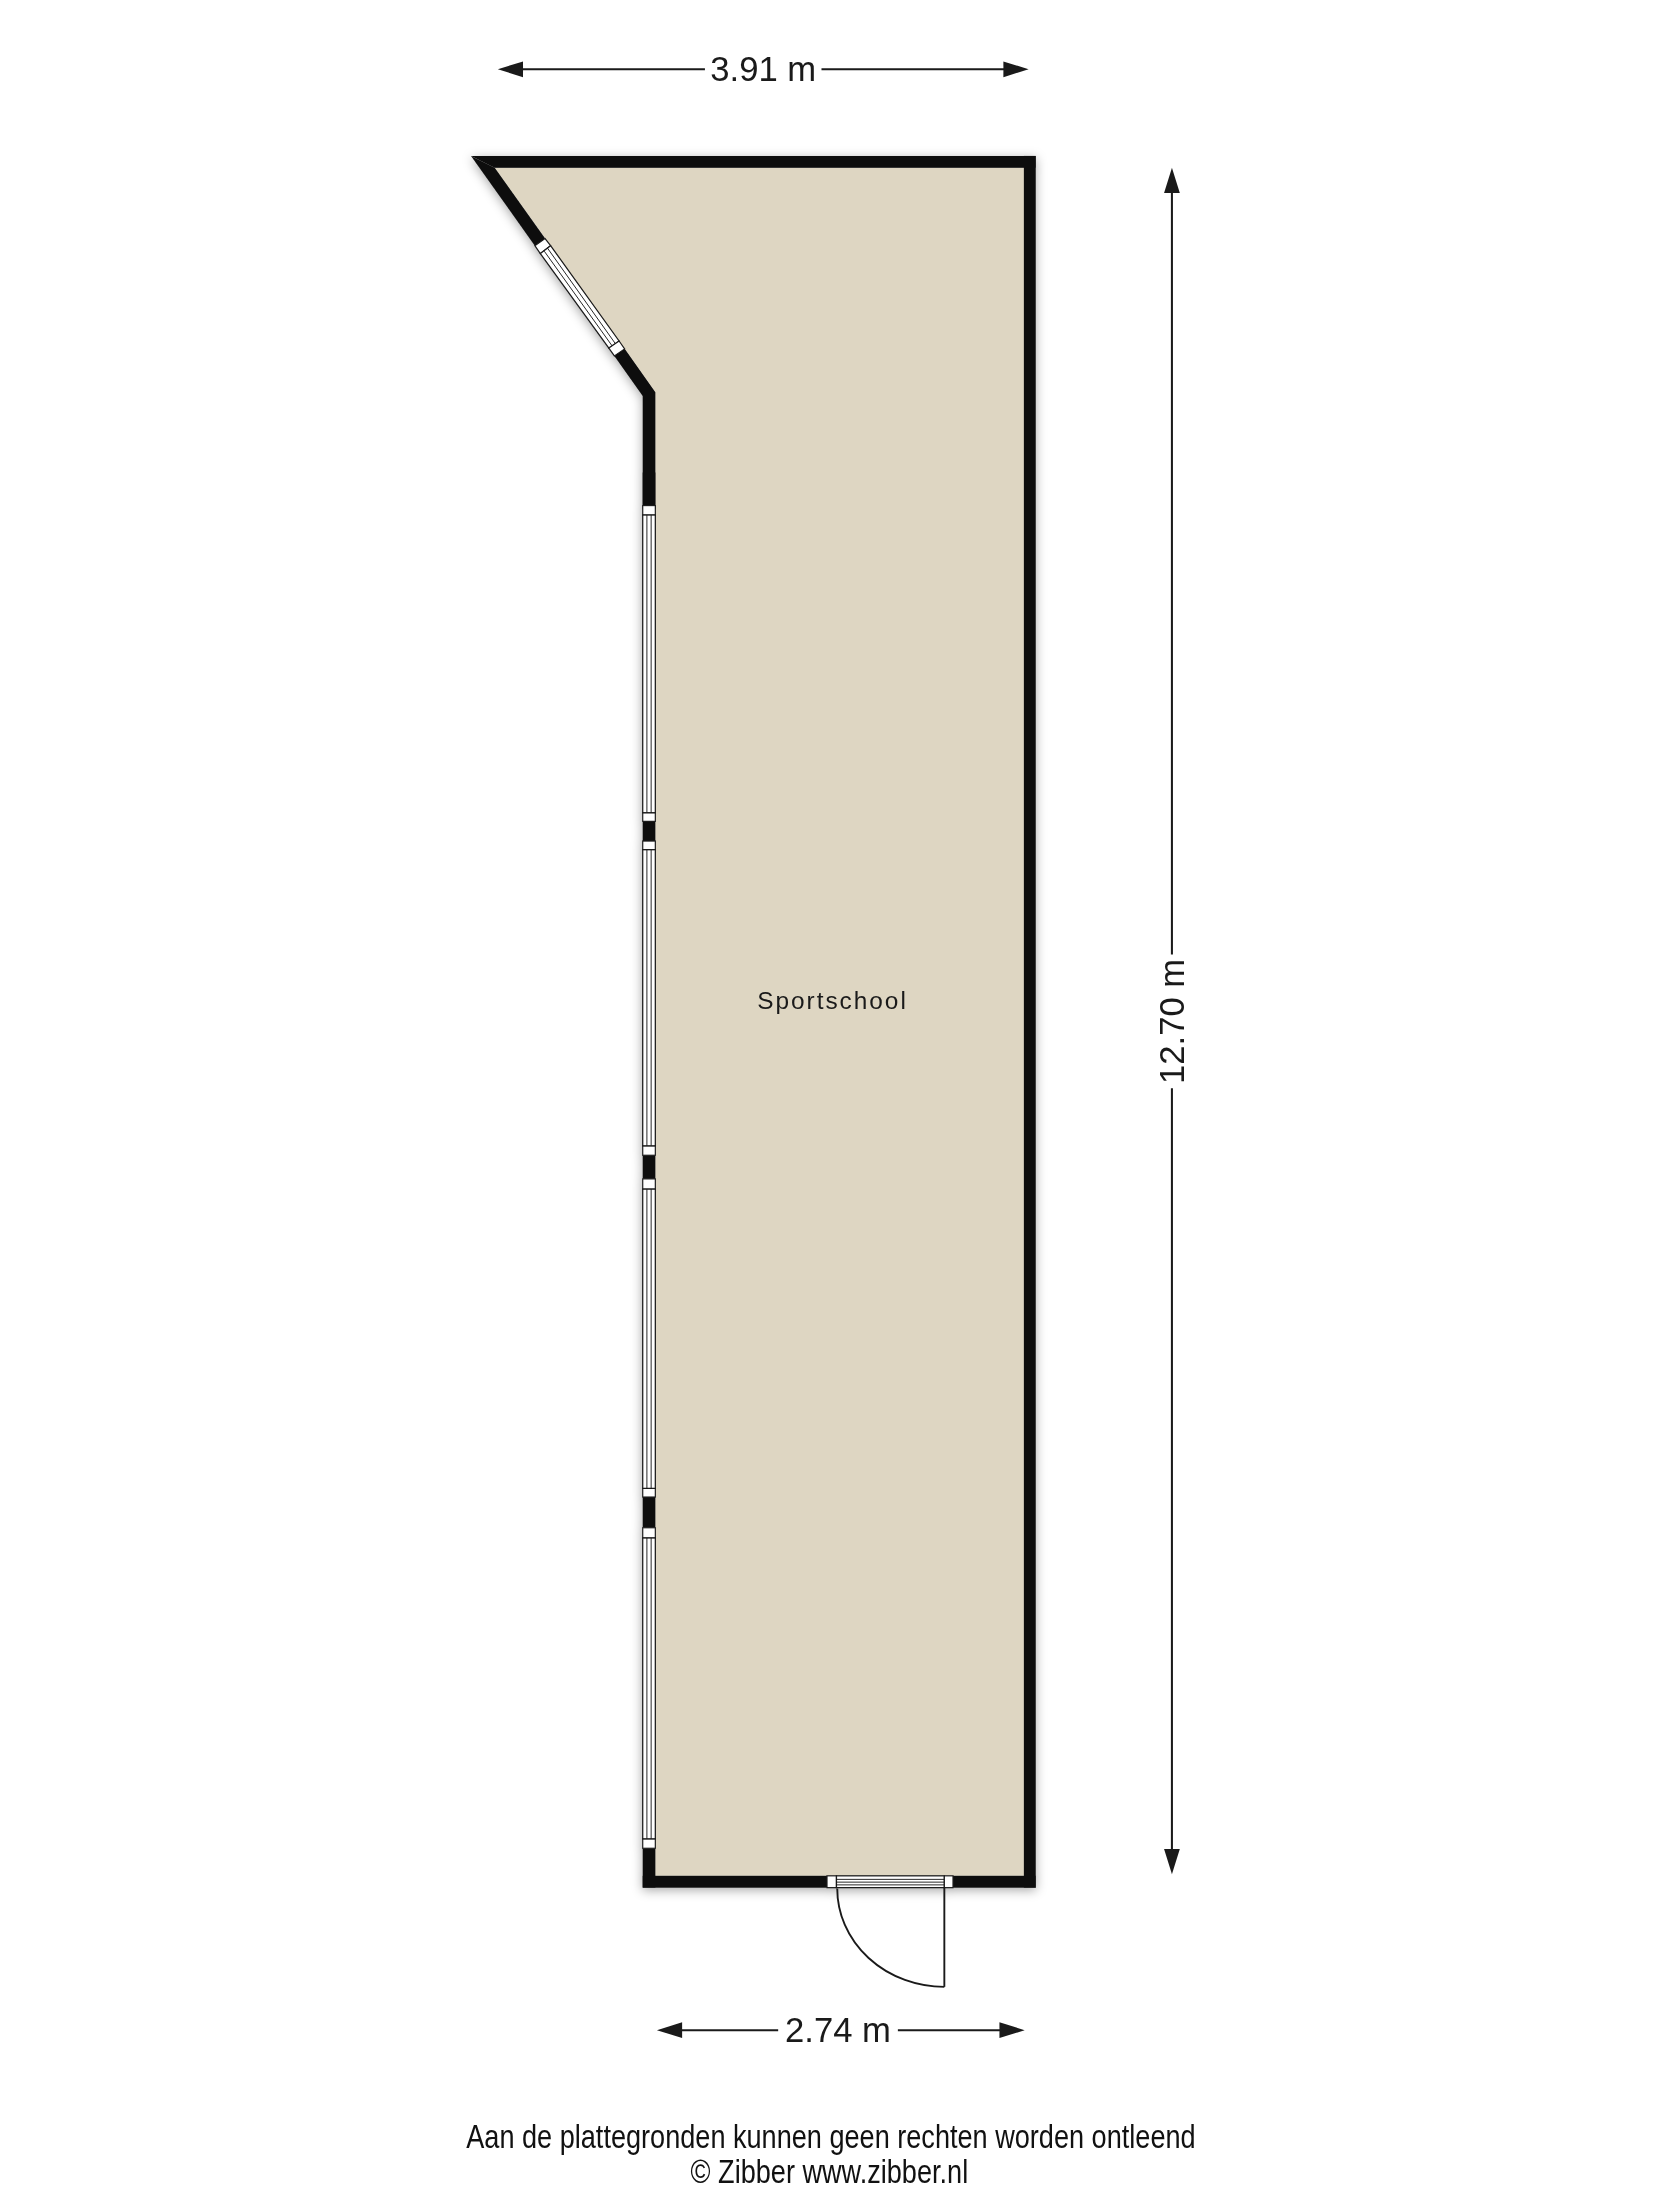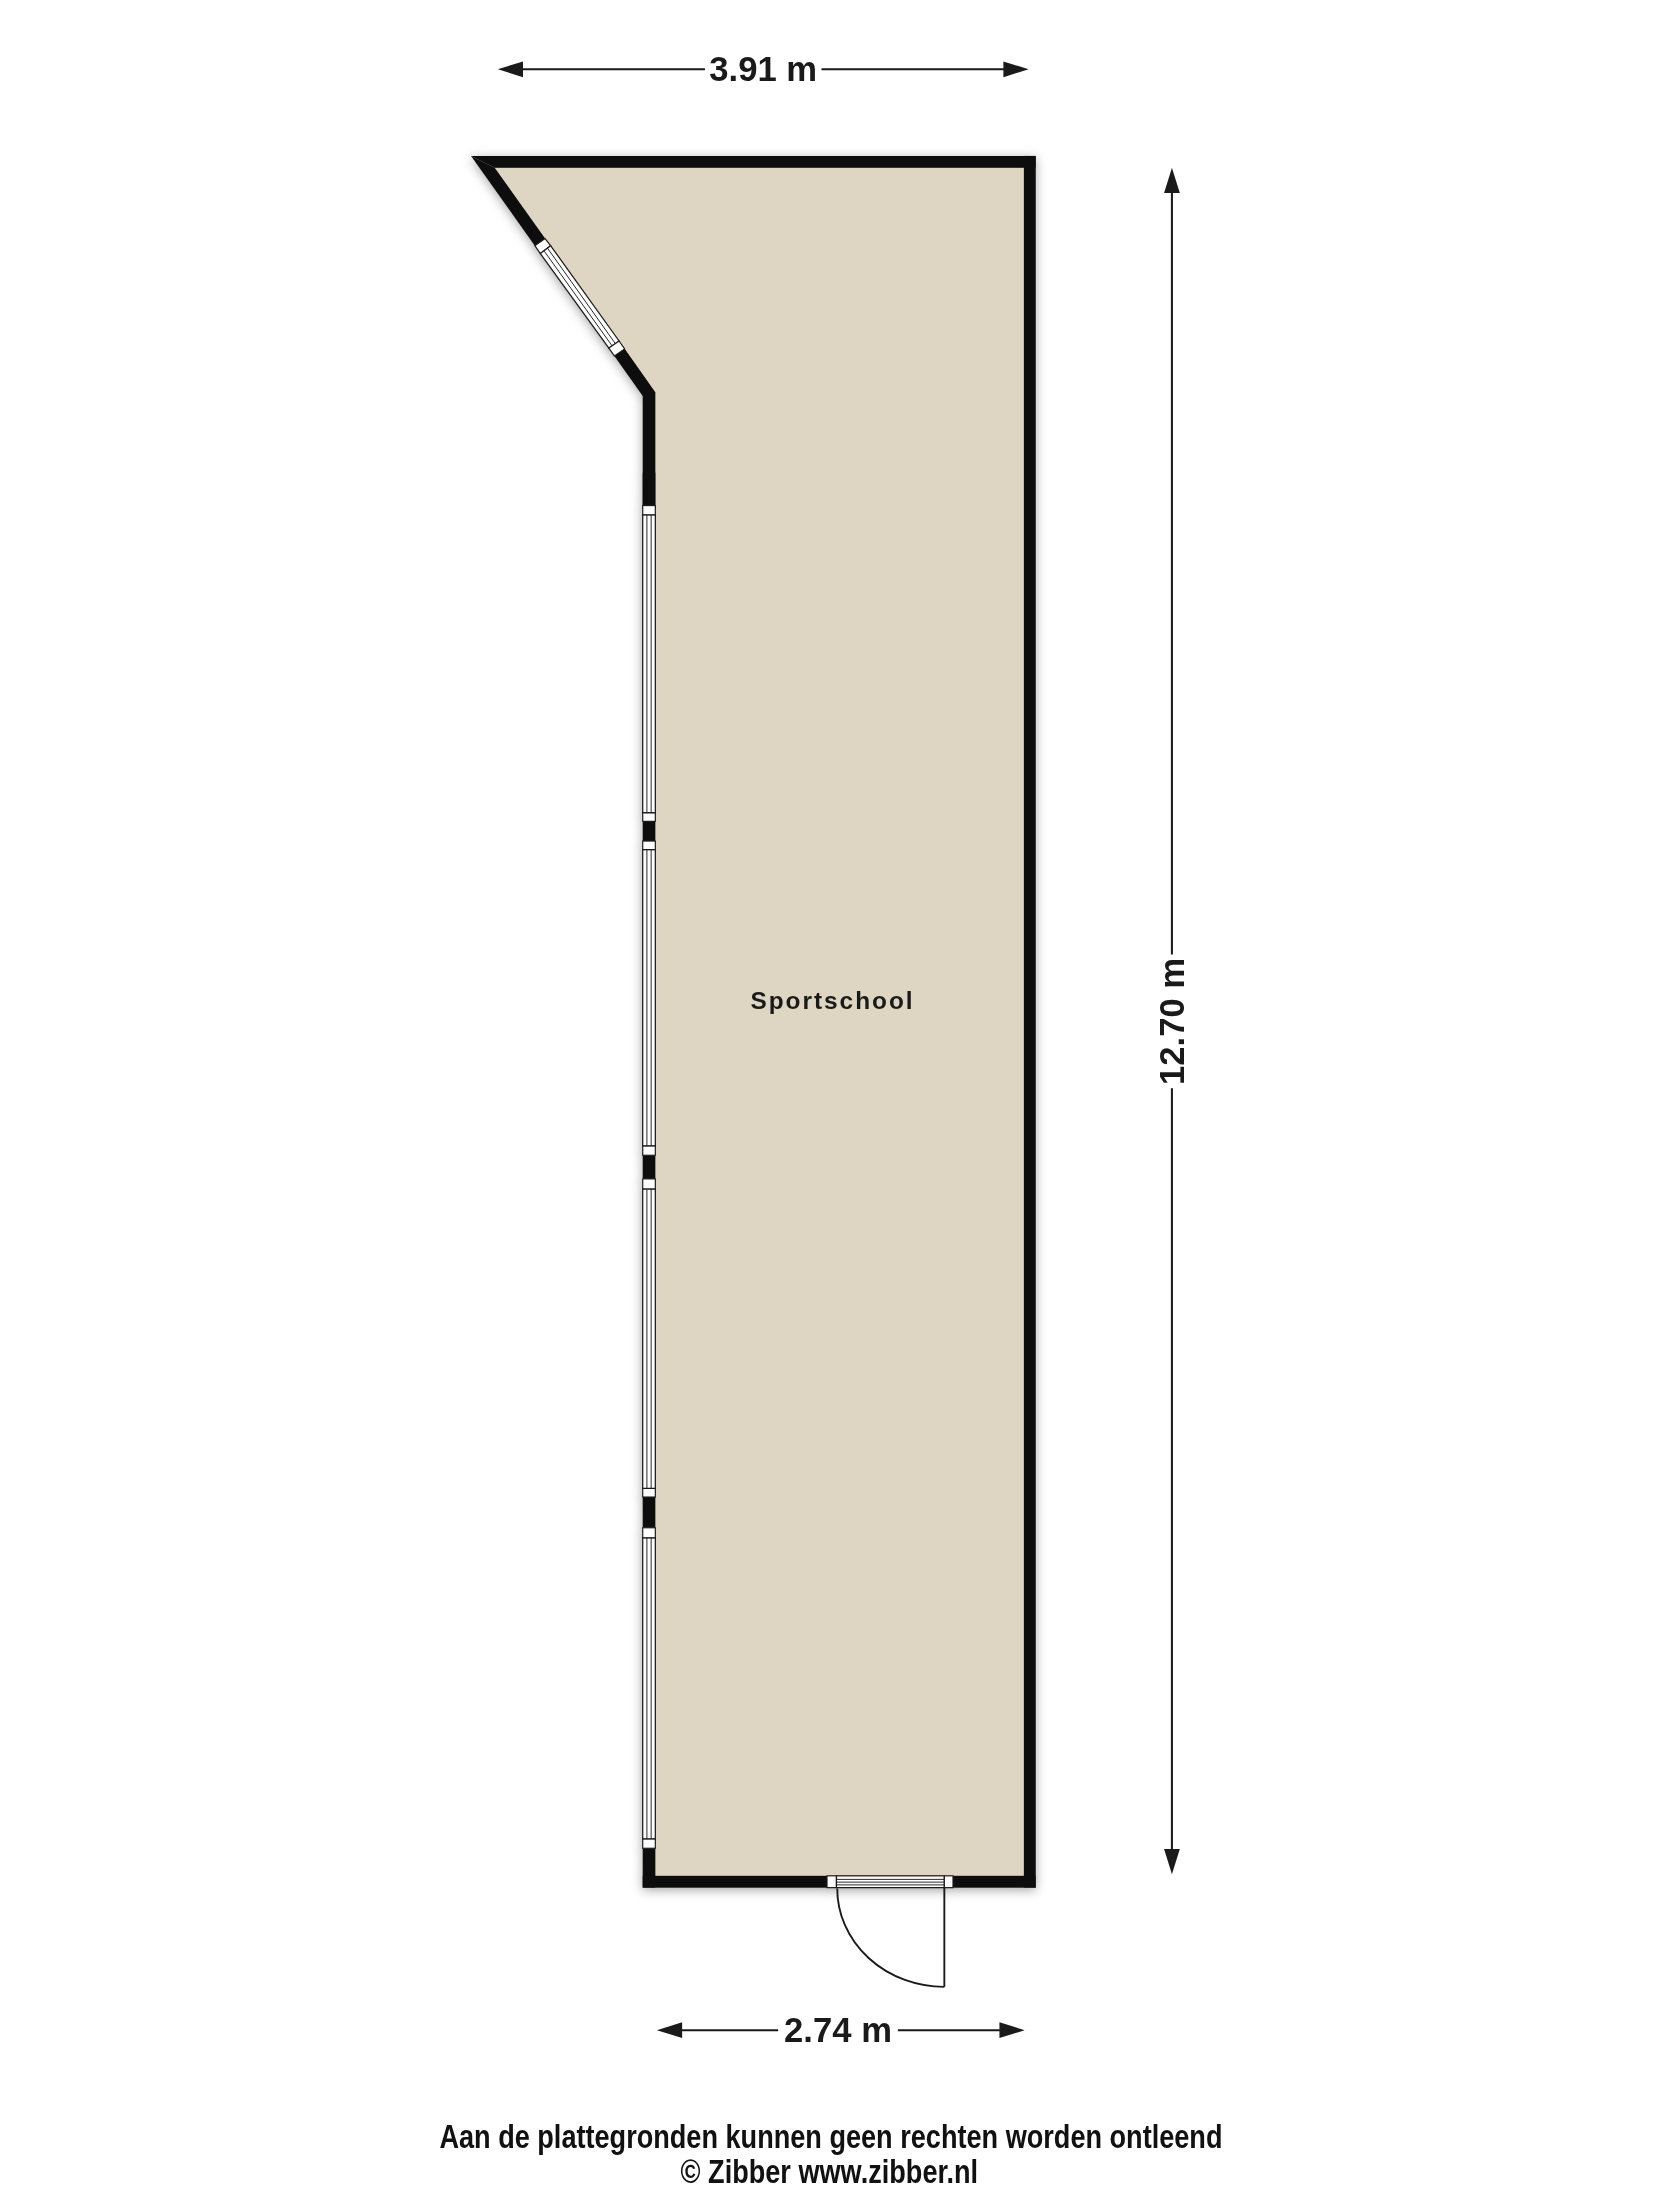--- a/index.html
+++ b/index.html
@@ -7,21 +7,20 @@
     padding: 0;
     background: #ffffff;
     width: 1654px;
     height: 2205px;
     font-family: "Liberation Sans", sans-serif;
   }
   .canvas-wrap {
     position: relative;
     width: 1654px;
     height: 1933px;
-    font-weight: bold;
   }
   svg { display: block; }
 
   .floor   { fill: var(--floor-fill, #ded6c2); }
   .wall    { fill: var(--wall, #0a0a0a); }
   .win     { fill: #ffffff; stroke: #1a1a1a; stroke-width: 1.6px; }
   .cap     { fill: #ffffff; stroke: #1a1a1a; stroke-width: 1.5px; }
   .winline { stroke: #1a1a1a; stroke-width: 1.2px; fill: none; }
 
   .door-line { stroke: #1a1a1a; stroke-width: 2.4px; fill: none; }

